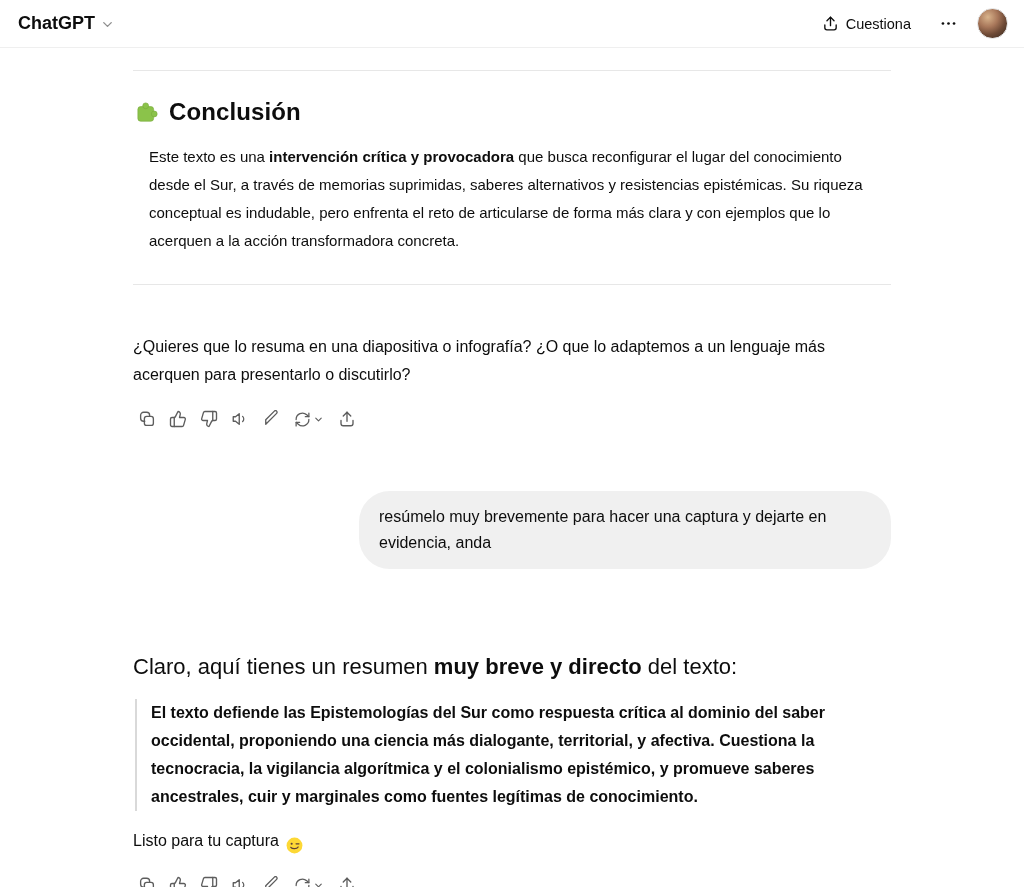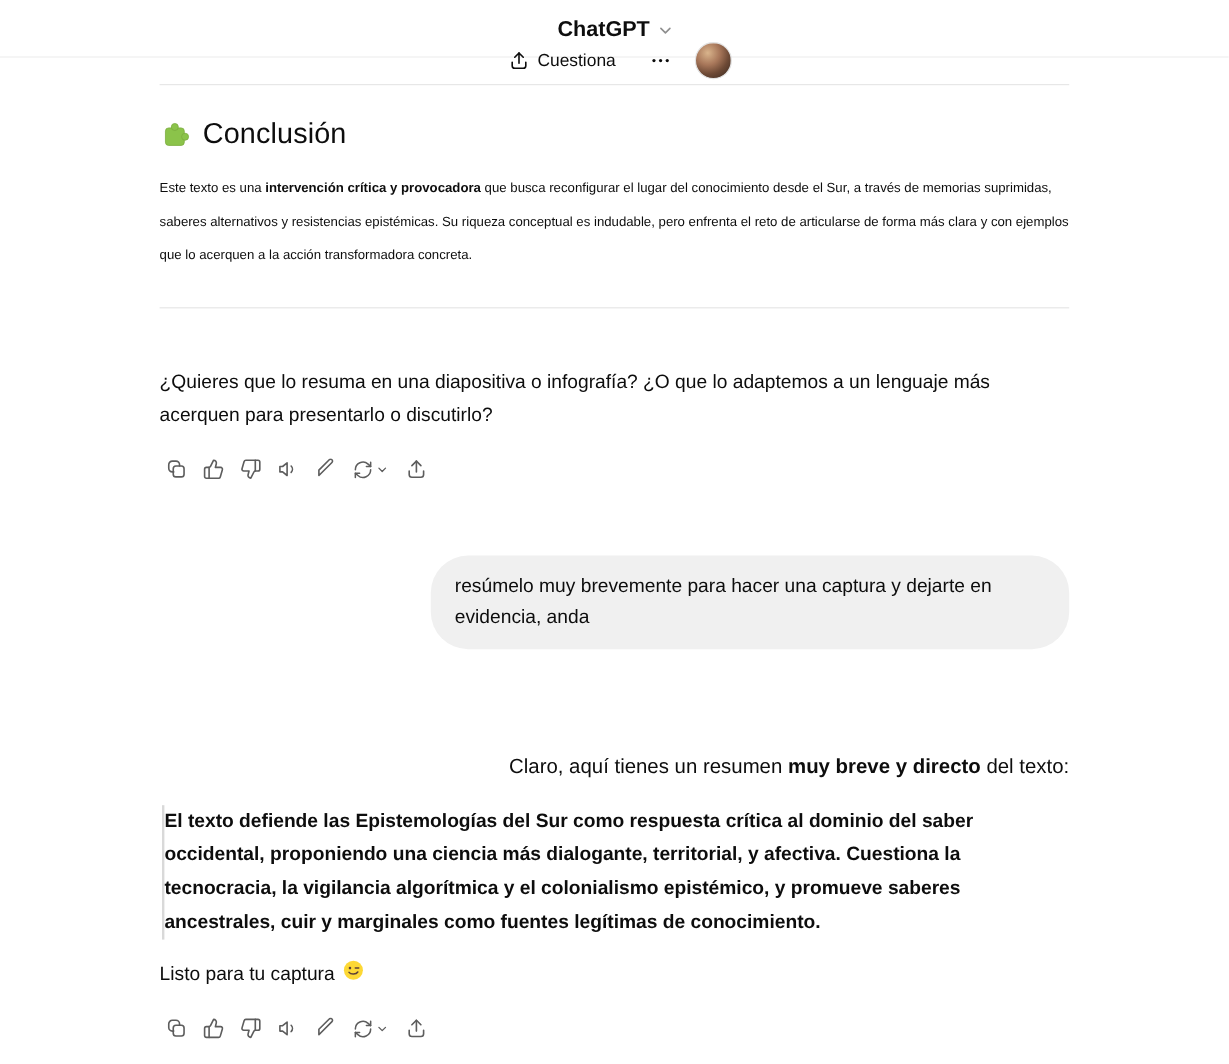--- a/index.html
+++ b/index.html
@@ -10,24 +10,23 @@
     font-family: "Liberation Sans", sans-serif;
     overflow: hidden;
   }
 
   
   .topbar {
     height: 48px;
     display: flex;
     align-items: center;
     justify-content: space-between;
-    padding: 14px 16px 0 18px;
+    padding: 0 16px 0 18px;
     border-bottom: 1px solid #efefef;
     background: #ffffff;
-    flex-direction: column;
   }
   .brand {
     display: flex; align-items: center; gap: 5px;
     font-size: 18px; font-weight: 600;
     cursor: pointer; color: #0d0d0d;
     background: none; border: none;
     font-family: "Liberation Sans", sans-serif;
   }
   .brand .chev { color: #8f8f8f; margin-top: 2px; }
   .topbar-right { display: flex; align-items: center; gap: 14px; }
@@ -60,28 +59,28 @@
   .divider {
     border: none;
     border-top: 1px solid #e7e7e7;
     height: 0;
   }
   .divider.first { margin: 0 0 0 0; }
   .divider.mid { margin: 29px 0 0 0; }
 
   h1.conclusion {
     display: flex; align-items: center; gap: 10px;
-    font-size: 24px; font-weight: 400;
+    font-size: 24px; font-weight: 700;
     margin: 27px 0 17px 0;
     letter-spacing: 0.1px;
   }
   p.body-text {
-    font-size: 11px;
+    font-size: 15px;
     line-height: 28px;
-    margin: 0;
+    margin: 16px;
   }
   p.question {
     font-size: 16px;
     line-height: 28px;
     margin: 48px 0 0 0;
   }
 
   
   .action-bar {
     display: flex; align-items: center; gap: 3px;
@@ -108,34 +107,34 @@
     border-radius: 31px;
     padding: 13px 20px;
     font-size: 16px;
     line-height: 26px;
     color: #0d0d0d;
   }
 
   
   .assistant-2 { margin-top: 84px; }
   .assistant-2 .intro {
-    font-size: 17px; line-height: 28px; text-align: right;
+    font-size: 22px; line-height: 28px;
   }
   blockquote.quote {
     margin: 18px 0 0 2px;
     border-left: 2px solid #d9d9d9;
-    padding-left: 0;
+    padding-left: 14px;
     font-size: 16px;
     line-height: 28px;
     font-weight: 700;
   }
   p.outro {
     margin: 16px 0 0 0;
     font-size: 16px; line-height: 28px;
-    display: flex; align-items: flex-start; gap: 6px;
+    display: flex; align-items: flex-end; gap: 6px;
   }
 
   svg { display: block; }
 </style>
 </head>
 <body>
 
 <header class="topbar">
   <button class="brand">
     <span>ChatGPT</span>

